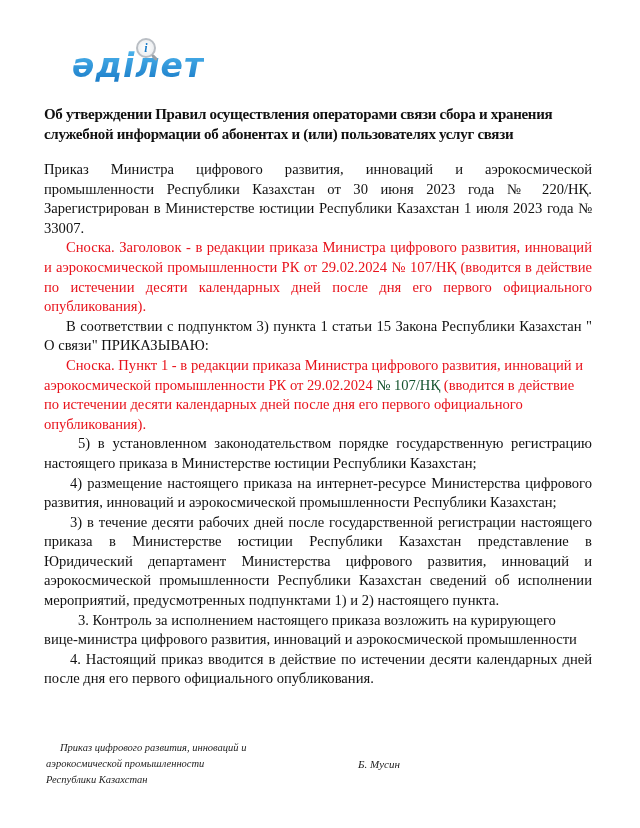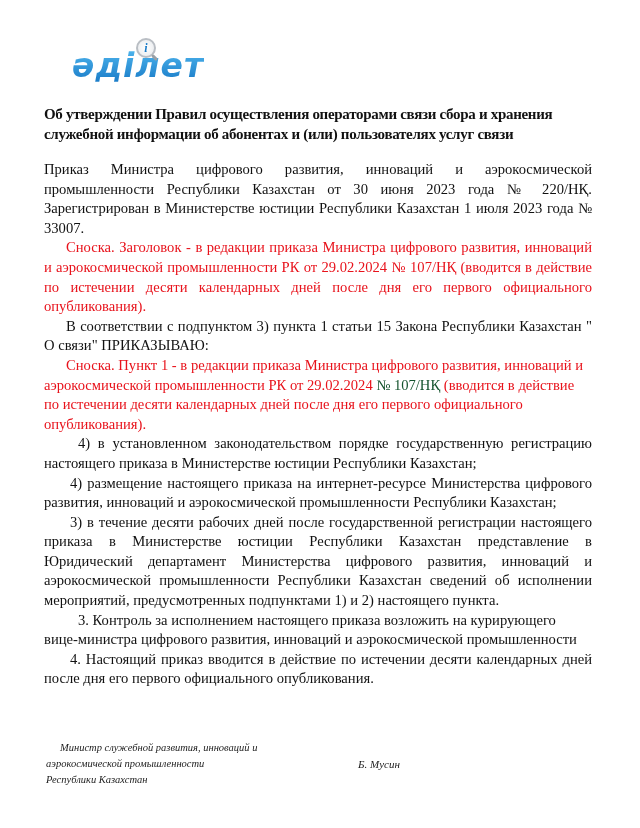--- a/index.html
+++ b/index.html
@@ -43,27 +43,27 @@
 
 <div class="doc">
   <p>Приказ Министра цифрового развития, инноваций и аэрокосмической промышленности Республики Казахстан от 30 июня 2023 года № 220/НҚ. Зарегистрирован в Министерстве юстиции Республики Казахстан 1 июля 2023 года № 33007.</p>
   <p class="red i1">Сноска. Заголовок - в редакции приказа Министра цифрового развития, инноваций и аэрокосмической промышленности РК от 29.02.2024 № 107/НҚ (вводится в действие по истечении десяти календарных дней после дня его первого официального опубликования).</p>
   <p class="i1">В соответствии с подпунктом 3) пункта 1 статьи 15 Закона Республики Казахстан " О связи" ПРИКАЗЫВАЮ:</p>
   <p class="red i1" style="text-align:left">
     <span>Сноска. Пункт 1 - в редакции приказа Министра цифрового развития, инноваций и аэрокосмической промышленности РК от 29.02.2024</span>
     <span class="ink">№ 107/НҚ</span>
     <span>(вводится в действие по истечении десяти календарных дней после дня его первого официального опубликования).</span>
   </p>
-  <p class="i3">4) в установленном законодательством порядке государственную регистрацию настоящего приказа в Министерстве юстиции Республики Казахстан;</p>
+  <p class="i3">5) в установленном законодательством порядке государственную регистрацию настоящего приказа в Министерстве юстиции Республики Казахстан;</p>
   <p class="i2">4) размещение настоящего приказа на интернет-ресурсе Министерства цифрового развития, инноваций и аэрокосмической промышленности Республики Казахстан;</p>
   <p class="i2">3) в течение десяти рабочих дней после государственной регистрации настоящего приказа в Министерстве юстиции Республики Казахстан представление в Юридический департамент Министерства цифрового развития, инноваций и аэрокосмической промышленности Республики Казахстан сведений об исполнении мероприятий, предусмотренных подпунктами 1) и 2) настоящего пункта.</p>
   <p class="i3" style="text-align:left">3. Контроль за исполнением настоящего приказа возложить на курирующего вице-министра цифрового развития, инноваций и аэрокосмической промышленности</p>
   <p class="i2">4. Настоящий приказ вводится в действие по истечении десяти календарных дней после дня его первого официального опубликования.</p>
 </div>
 
 <div class="sign">
   <div class="sign-left">
-    <div>Министр служебной развития, инноваций и</div>
+    <div>Приказ цифрового развития, инноваций и</div>
     <div>аэрокосмической промышленности</div>
     <div>Республики Казахстан</div>
   </div>
   <div class="sign-right">Б. Мусин</div>
 </div>
 
 </body></html>

